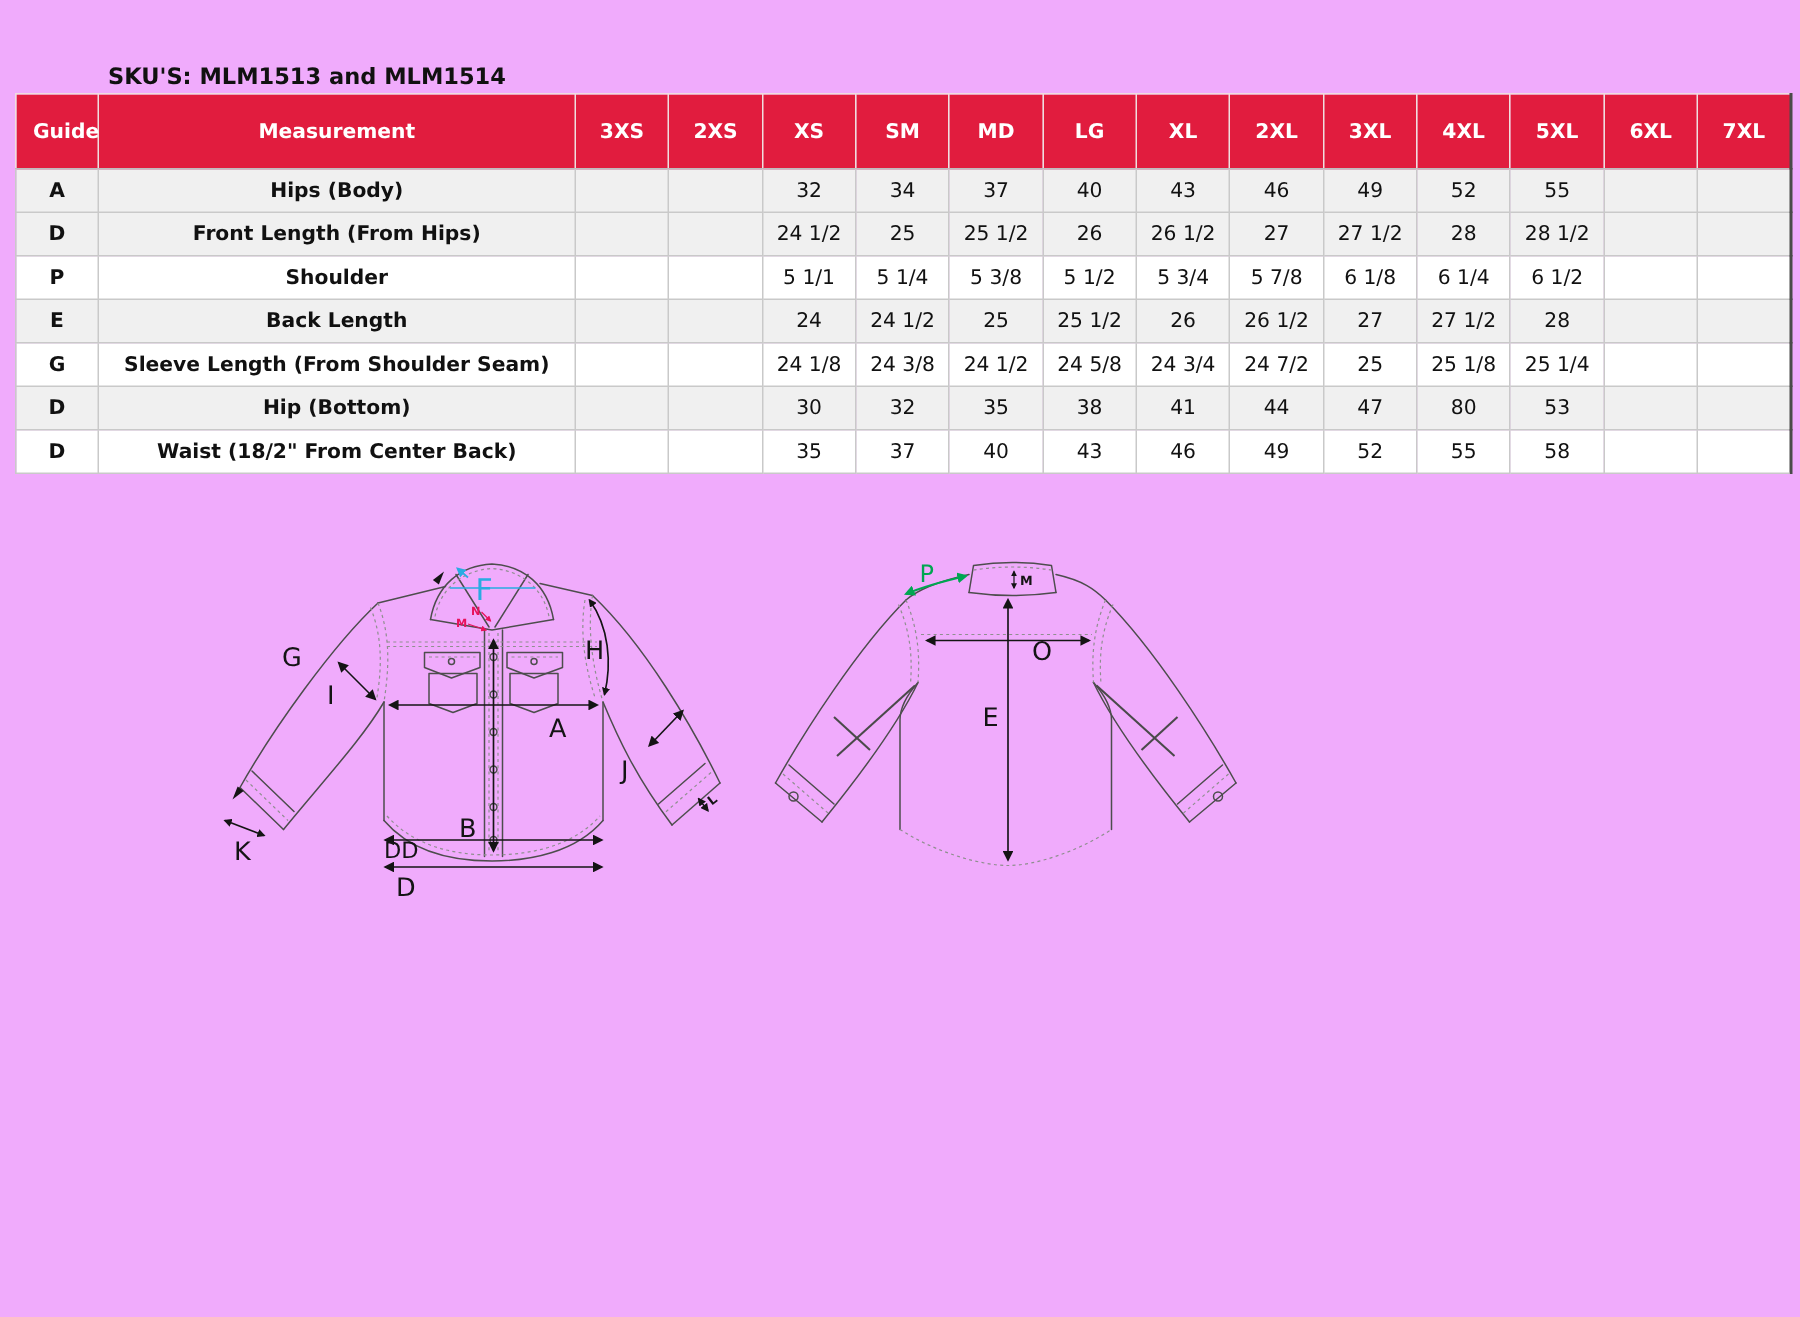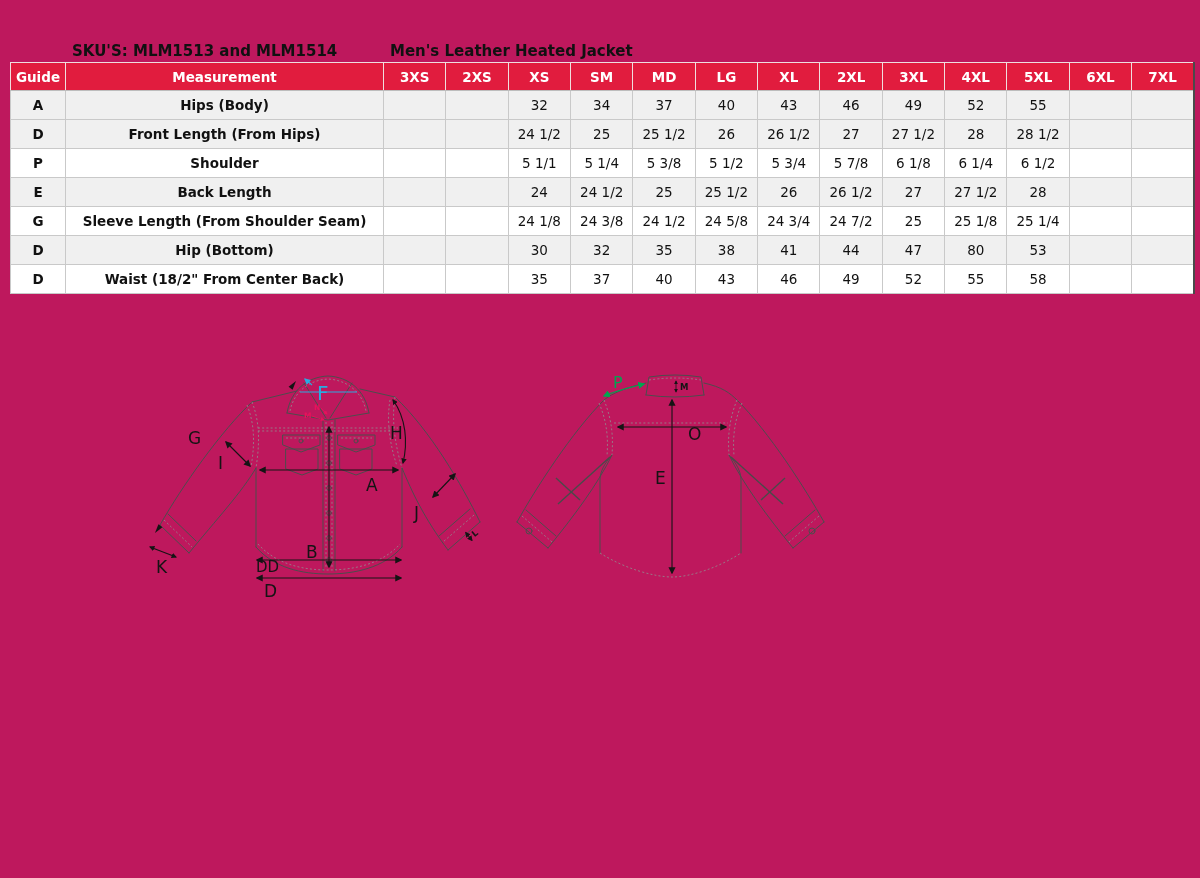--- a/index.html
+++ b/index.html
@@ -1,28 +1,28 @@
 <!DOCTYPE html>
 <html style="--header-bg: #e11c3e; --header-text: #ffffff; --row-alt: #f0f0f0; --cyan: #29abe2; --green: #00a651; --red: #e8125c;"><head>
 <meta charset="utf-8">
 <style>
   :root{
     --header-bg:#e11c3e; --header-text:#ffffff; --row-alt:#f0f0f0;
     --cyan:#29abe2; --green:#00a651; --red:#e8125c;
   }
   html,body{margin:0;padding:0;background:#ffffff;}
-  #screen{position:relative;width:1200px;height:878px;background:#be185d;overflow:hidden;
+  #screen{position:relative;width:1200px;height:878px;background:#f0abfc;overflow:hidden;
           font-family:"DejaVu Sans","Liberation Sans",sans-serif;color:#111;}
   .title{position:absolute;top:42px;font-size:15px;font-weight:bold;white-space:nowrap;}
   #sku-title{left:72px;}
   #product-title{left:390px;}
   #size-table{position:absolute;left:10px;top:62px;width:1185px;border-collapse:collapse;
               table-layout:fixed;border:1px solid #8f8f8f;border-right:2px solid #4a4a4a;}
   #size-table th{background:var(--header-bg);color:var(--header-text);font-size:13.5px;font-weight:bold;
-                 height:27px;border:1px solid #f0dede;border-bottom:1px solid #bdbdbd;padding:0;text-align:center;}
+                 height:27px;border:1px solid #f0dede;border-bottom:1px solid #bdbdbd;padding:11px;text-align:center;}
   #size-table td{height:28px;border:1px solid #c9c9c9;padding:0;text-align:center;font-size:13.5px;background:#fff;}
   #size-table tr.alt td{background:var(--row-alt);}
   #size-table td:nth-child(1),#size-table td:nth-child(2){font-weight:bold;}
   #footnote{position:absolute;left:8px;top:331px;font-size:12.5px;font-weight:bold;white-space:nowrap;}
   .diag{position:absolute;top:370px;}
   #front-diagram{left:140px;}
   #back-diagram{left:500px;}
   .ol{stroke:#4d4d4d;fill:none;stroke-width:1;stroke-linejoin:round;stroke-linecap:round;}
   .st{stroke:#8f8f8f;fill:none;stroke-width:0.8;stroke-dasharray:2 2.2;}
   .meas{stroke:#141414;fill:none;stroke-width:1.1;}
@@ -36,21 +36,20 @@
   .c-line{stroke:var(--cyan);stroke-width:1.1;fill:none;}
   .g-line{stroke:var(--green);stroke-width:1.2;fill:none;}
   .r-line{stroke:var(--red);stroke-width:0.8;fill:none;}
 </style>
 </head>
 <body>
 
 <div id="screen">
 
   <div id="sku-title" class="title">SKU'S: MLM1513 and MLM1514</div>
-  <div id="product-title" class="title">Men's Leather Heated Jacket</div>
 
   <table id="size-table">
     <colgroup>
       <col style="width:55px">
         <col style="width:318px">
       <col>
         <col>
         <col>
         <col>
         <col>

